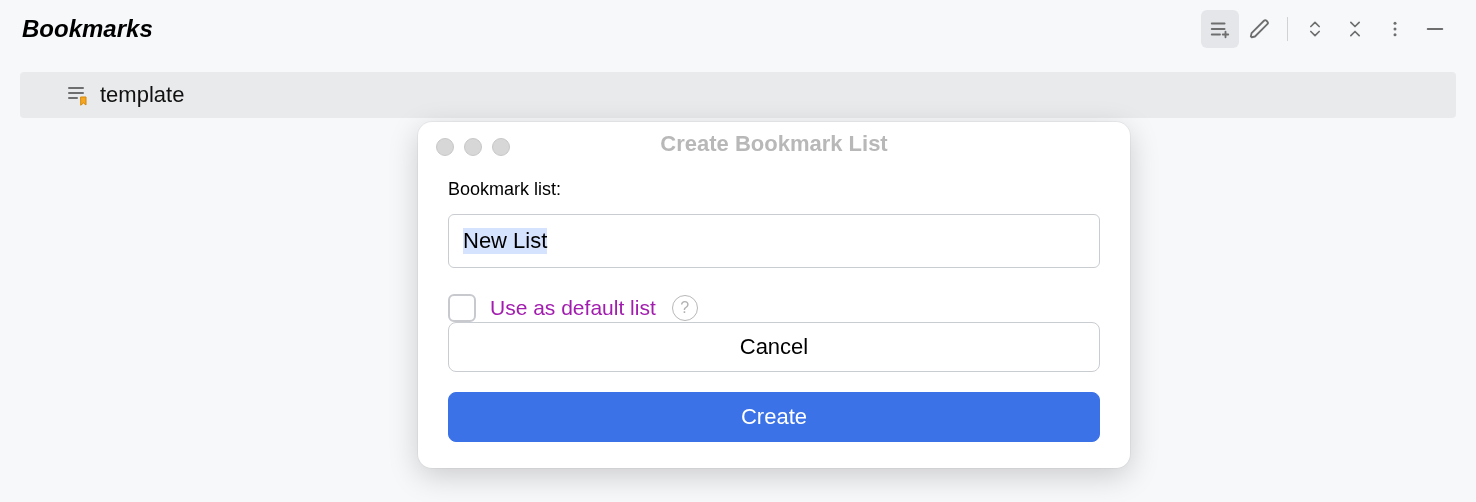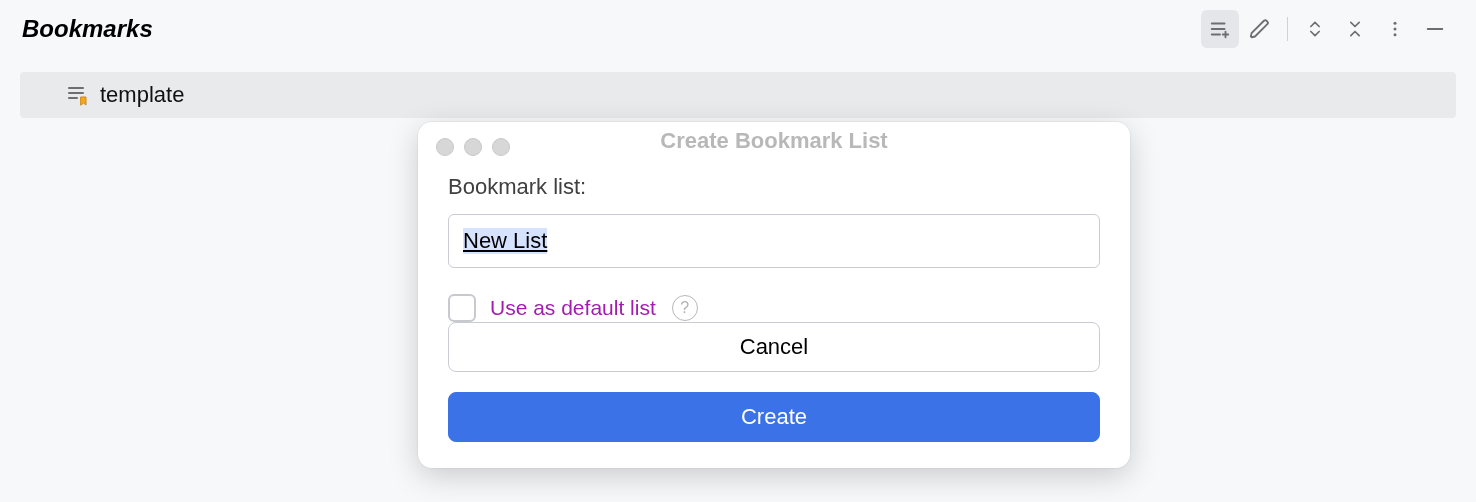--- a/index.html
+++ b/index.html
@@ -109,27 +109,26 @@
   .dialog-title {
     font-size: 22px;
     font-weight: 700;
     color: #b8b8b8;
   }
   .dialog-body {
     padding: 14px 30px 0 30px;
     flex: 1;
   }
   .field-label {
-    font-size: 22px;
-    color: #404040;
+    font-size: 18px;
+    color: #000000;
     margin-bottom: 14px;
   }
   .text-input-wrap {
     margin-bottom: 26px;
-    text-decoration: underline;
   }
   .text-selected {
     position: relative;
     width: 100%;
     height: 54px;
     border: 1px solid #c9ccd1;
     border-radius: 6px;
     font-size: 22px;
     padding: 0 14px;
     display: flex;

